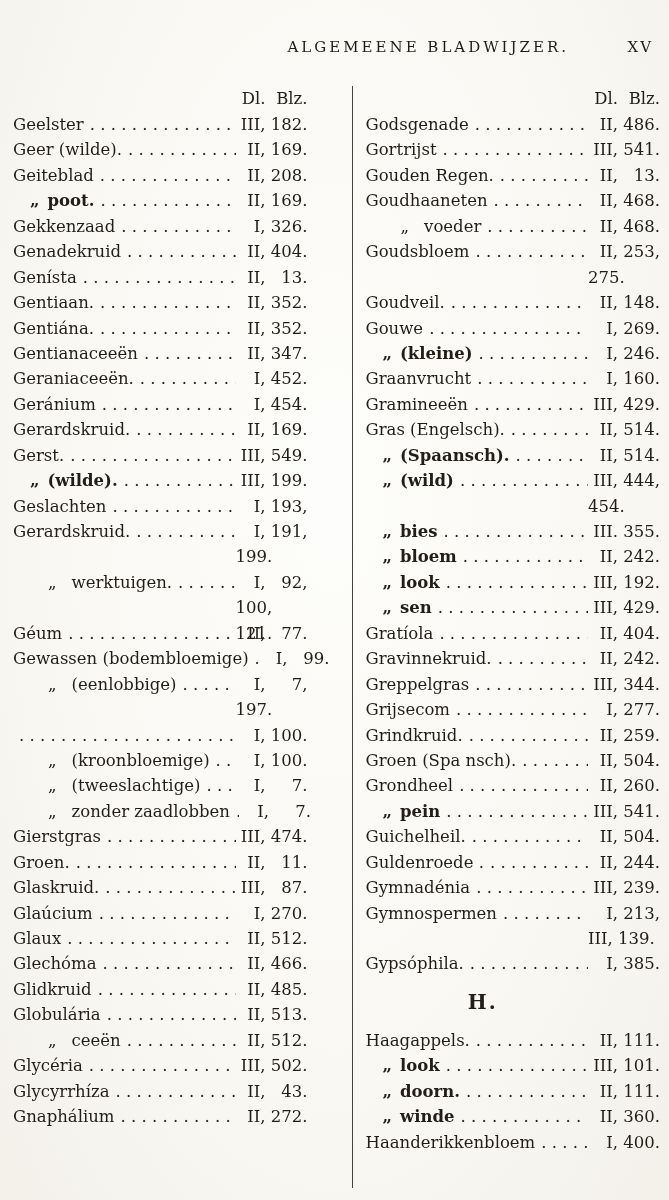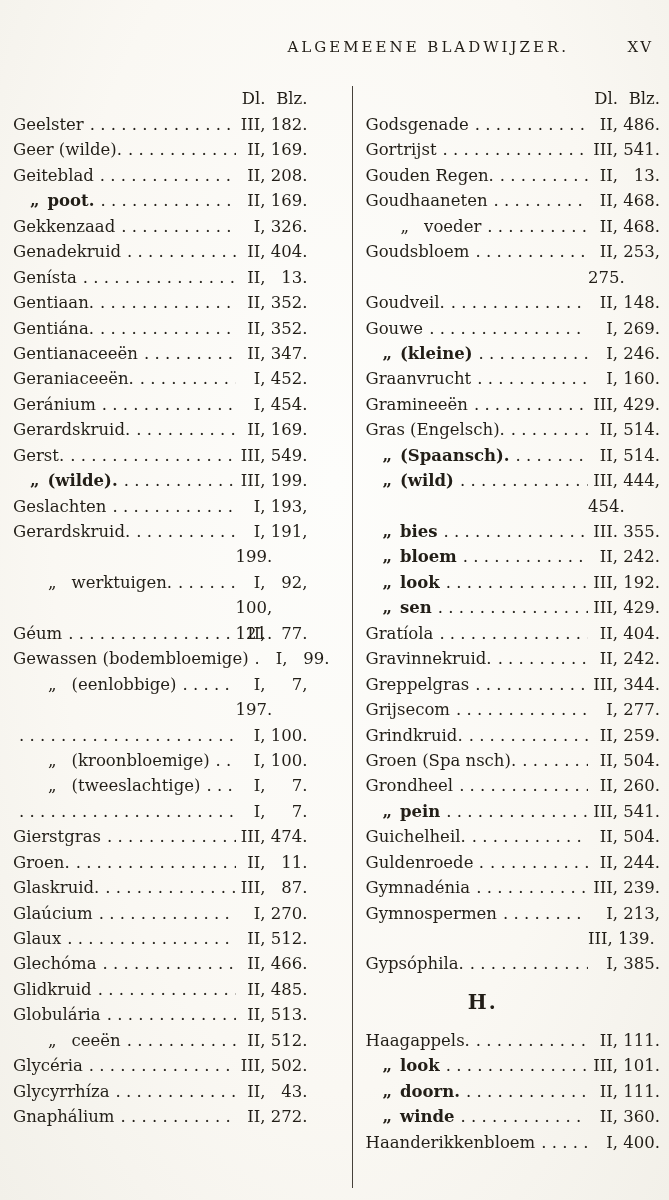--- a/index.html
+++ b/index.html
@@ -262,20 +262,21 @@
           </div>
           <div class="row">
             <span class="label indent-2"><span class="ditto">„</span><span>(tweeslachtige)</span></span>
             <span class="leader">. . . . . . . . . . . . . . . . . . . . . . . . . . . . . . . . . . . . . . . . . . . . . . . . . . . . . . . . . . . . </span>
             <span class="ref">
               <span class="dl">I,</span>
               <span class="blz">7.</span>
             </span>
           </div>
           <div class="row">
+            <span class="label indent-2"><span class="ditto">„</span><span>zonder zaadlobben</span></span>
             <span class="leader">. . . . . . . . . . . . . . . . . . . . . . . . . . . . . . . . . . . . . . . . . . . . . . . . . . . . . . . . . . . . </span>
             <span class="ref">
               <span class="dl">I,</span>
               <span class="blz">7.</span>
             </span>
           </div>
           <div class="row">
             <span class="label"><span>Gierstgras</span></span>
             <span class="leader">. . . . . . . . . . . . . . . . . . . . . . . . . . . . . . . . . . . . . . . . . . . . . . . . . . . . . . . . . . . . </span>
             <span class="ref">

